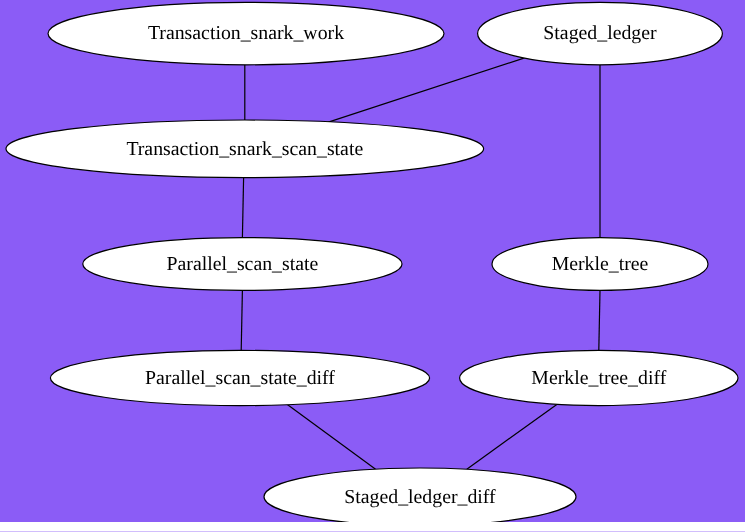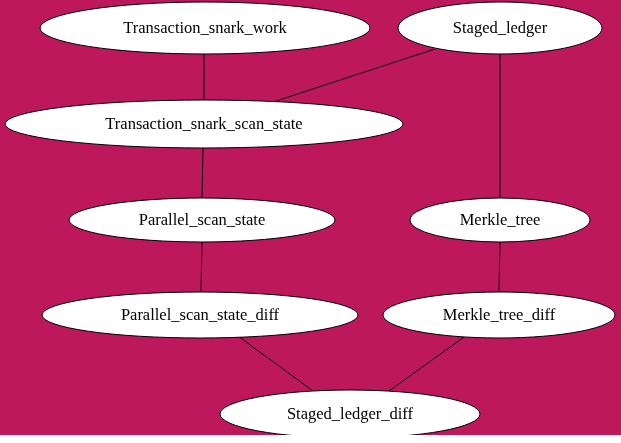--- a/index.html
+++ b/index.html
@@ -5,21 +5,21 @@
 <style>
   html, body {
     margin: 0;
     padding: 0;
     background: #ffffff;
   }
   #graph-canvas {
     position: relative;
     width: 621px;
     height: 435px;
-    background: #be185d;
+    background: #8b5cf6;
     overflow: hidden;
     font-family: "Liberation Serif", "DejaVu Serif", serif;
   }
   #graph-svg {
     position: absolute;
     top: 0;
     left: 0;
     width: 621px;
     height: 443px;
     display: block;

